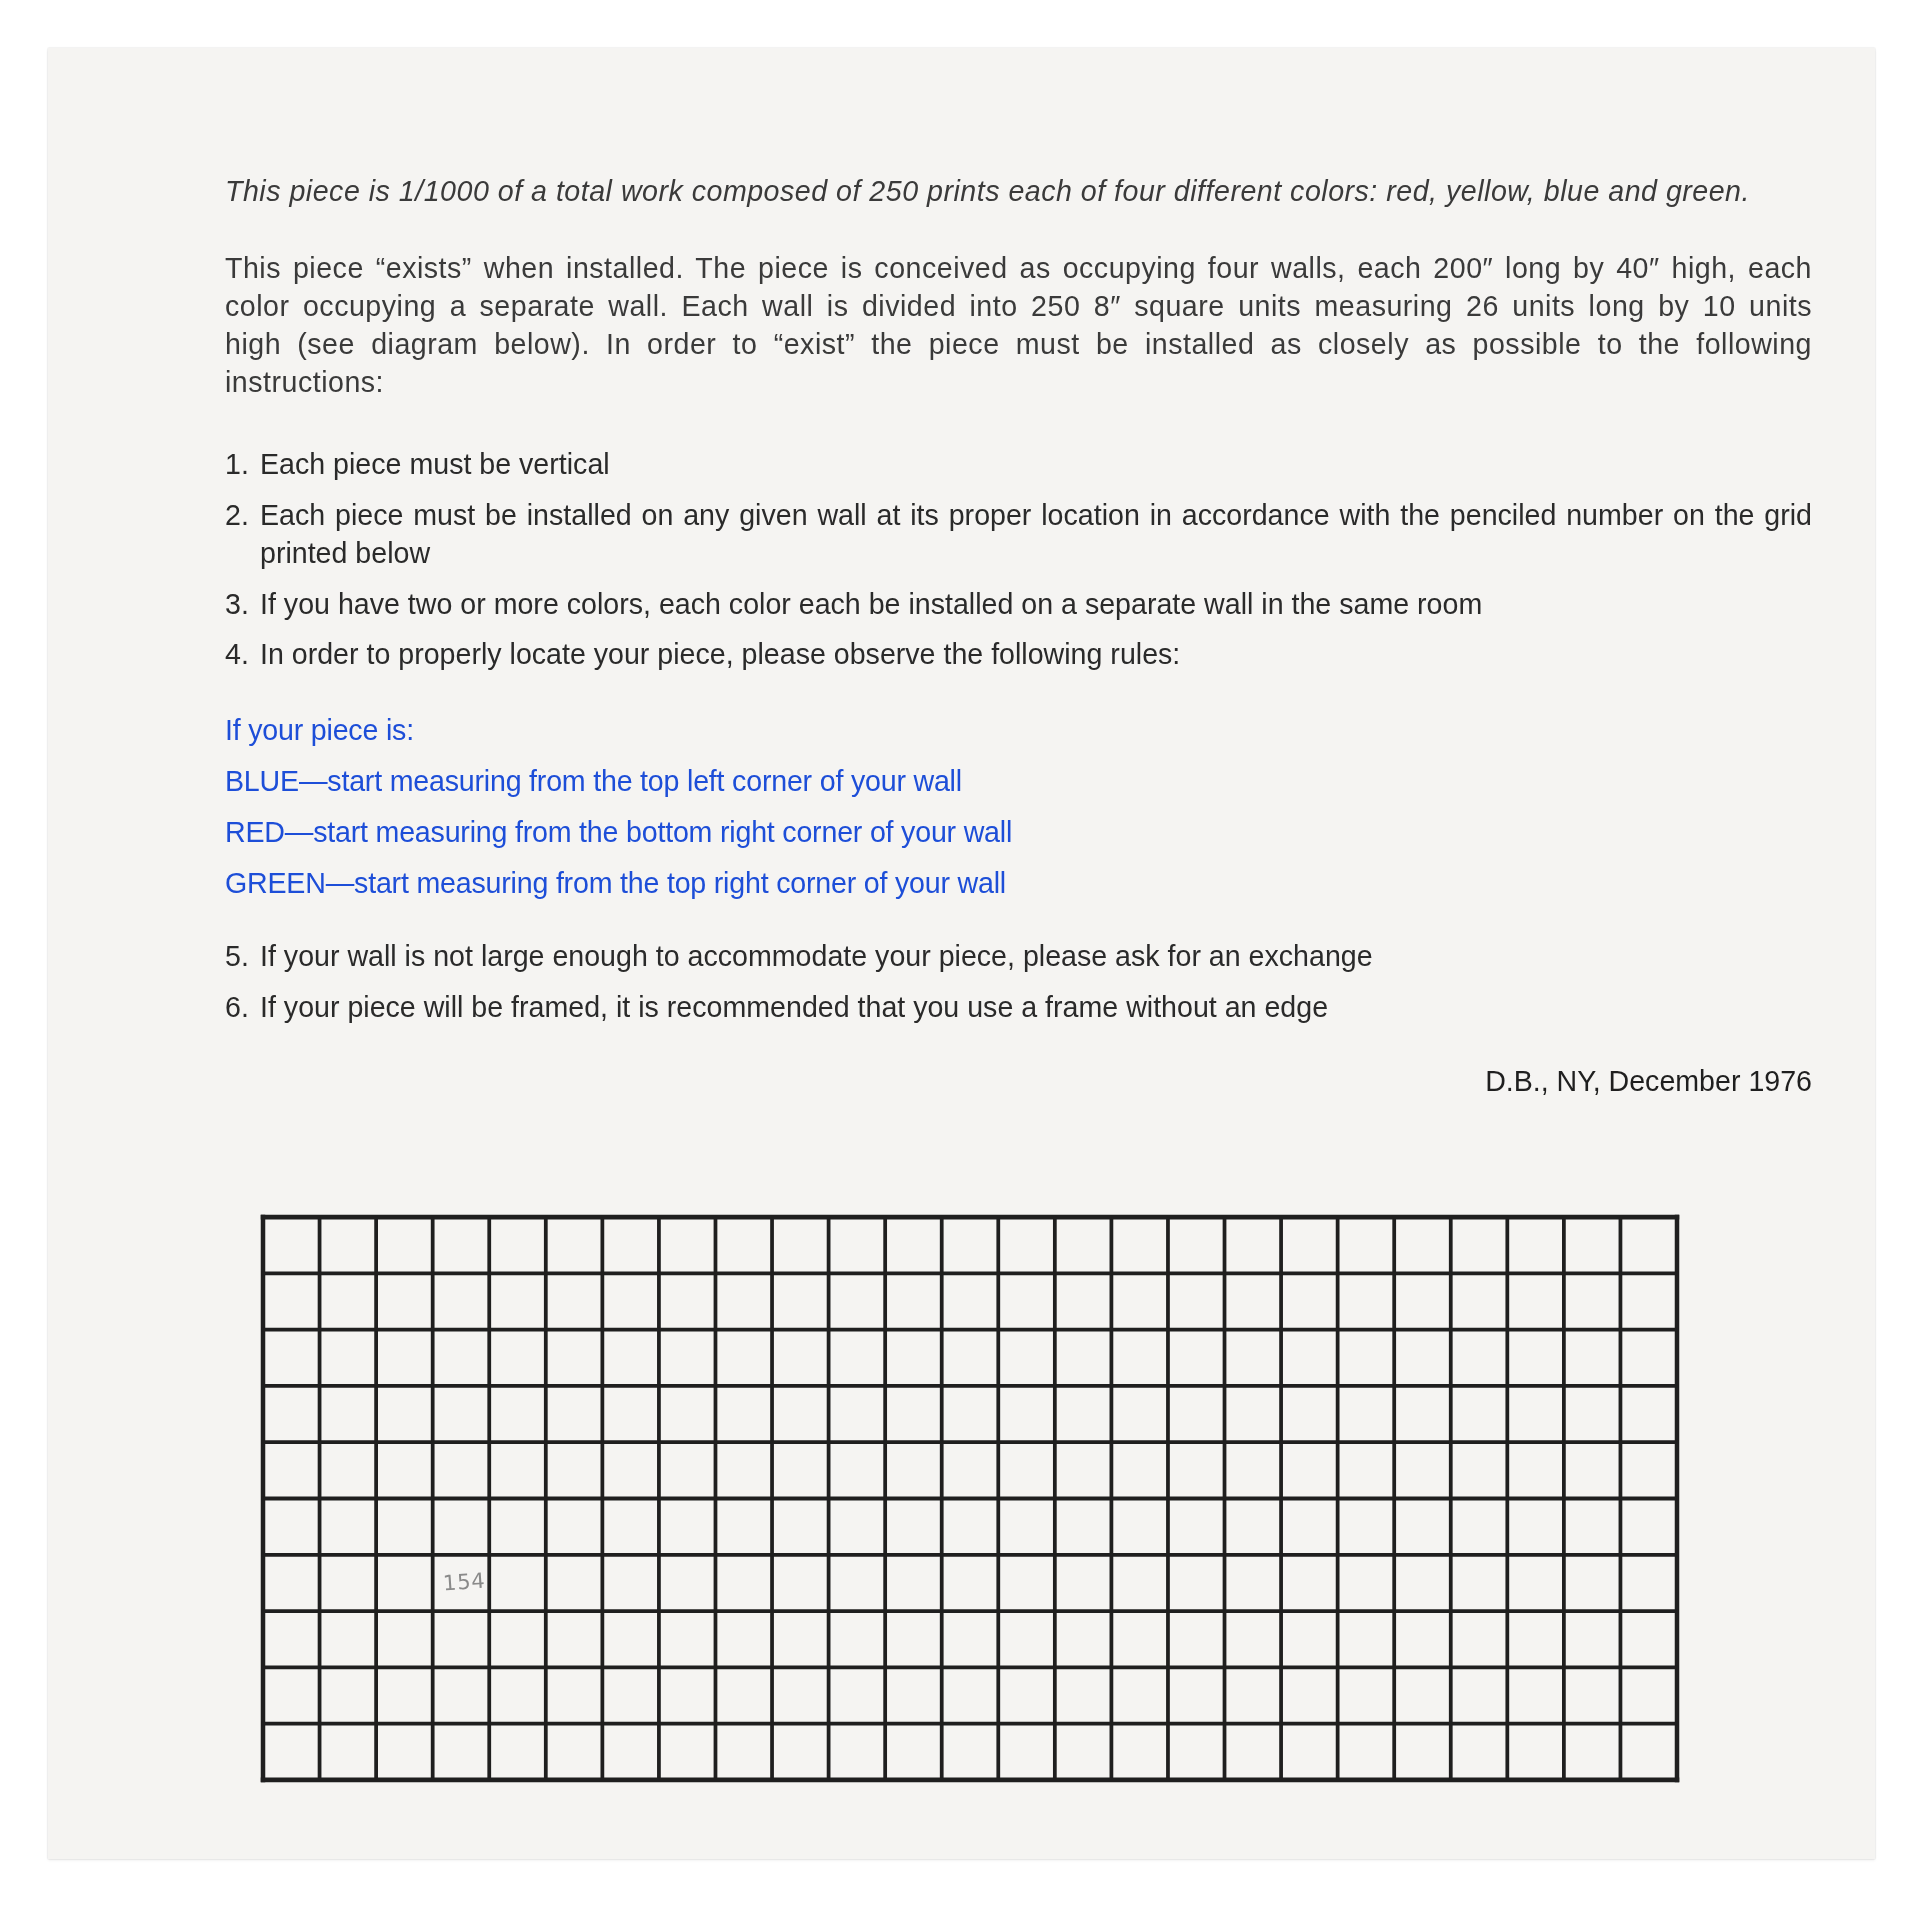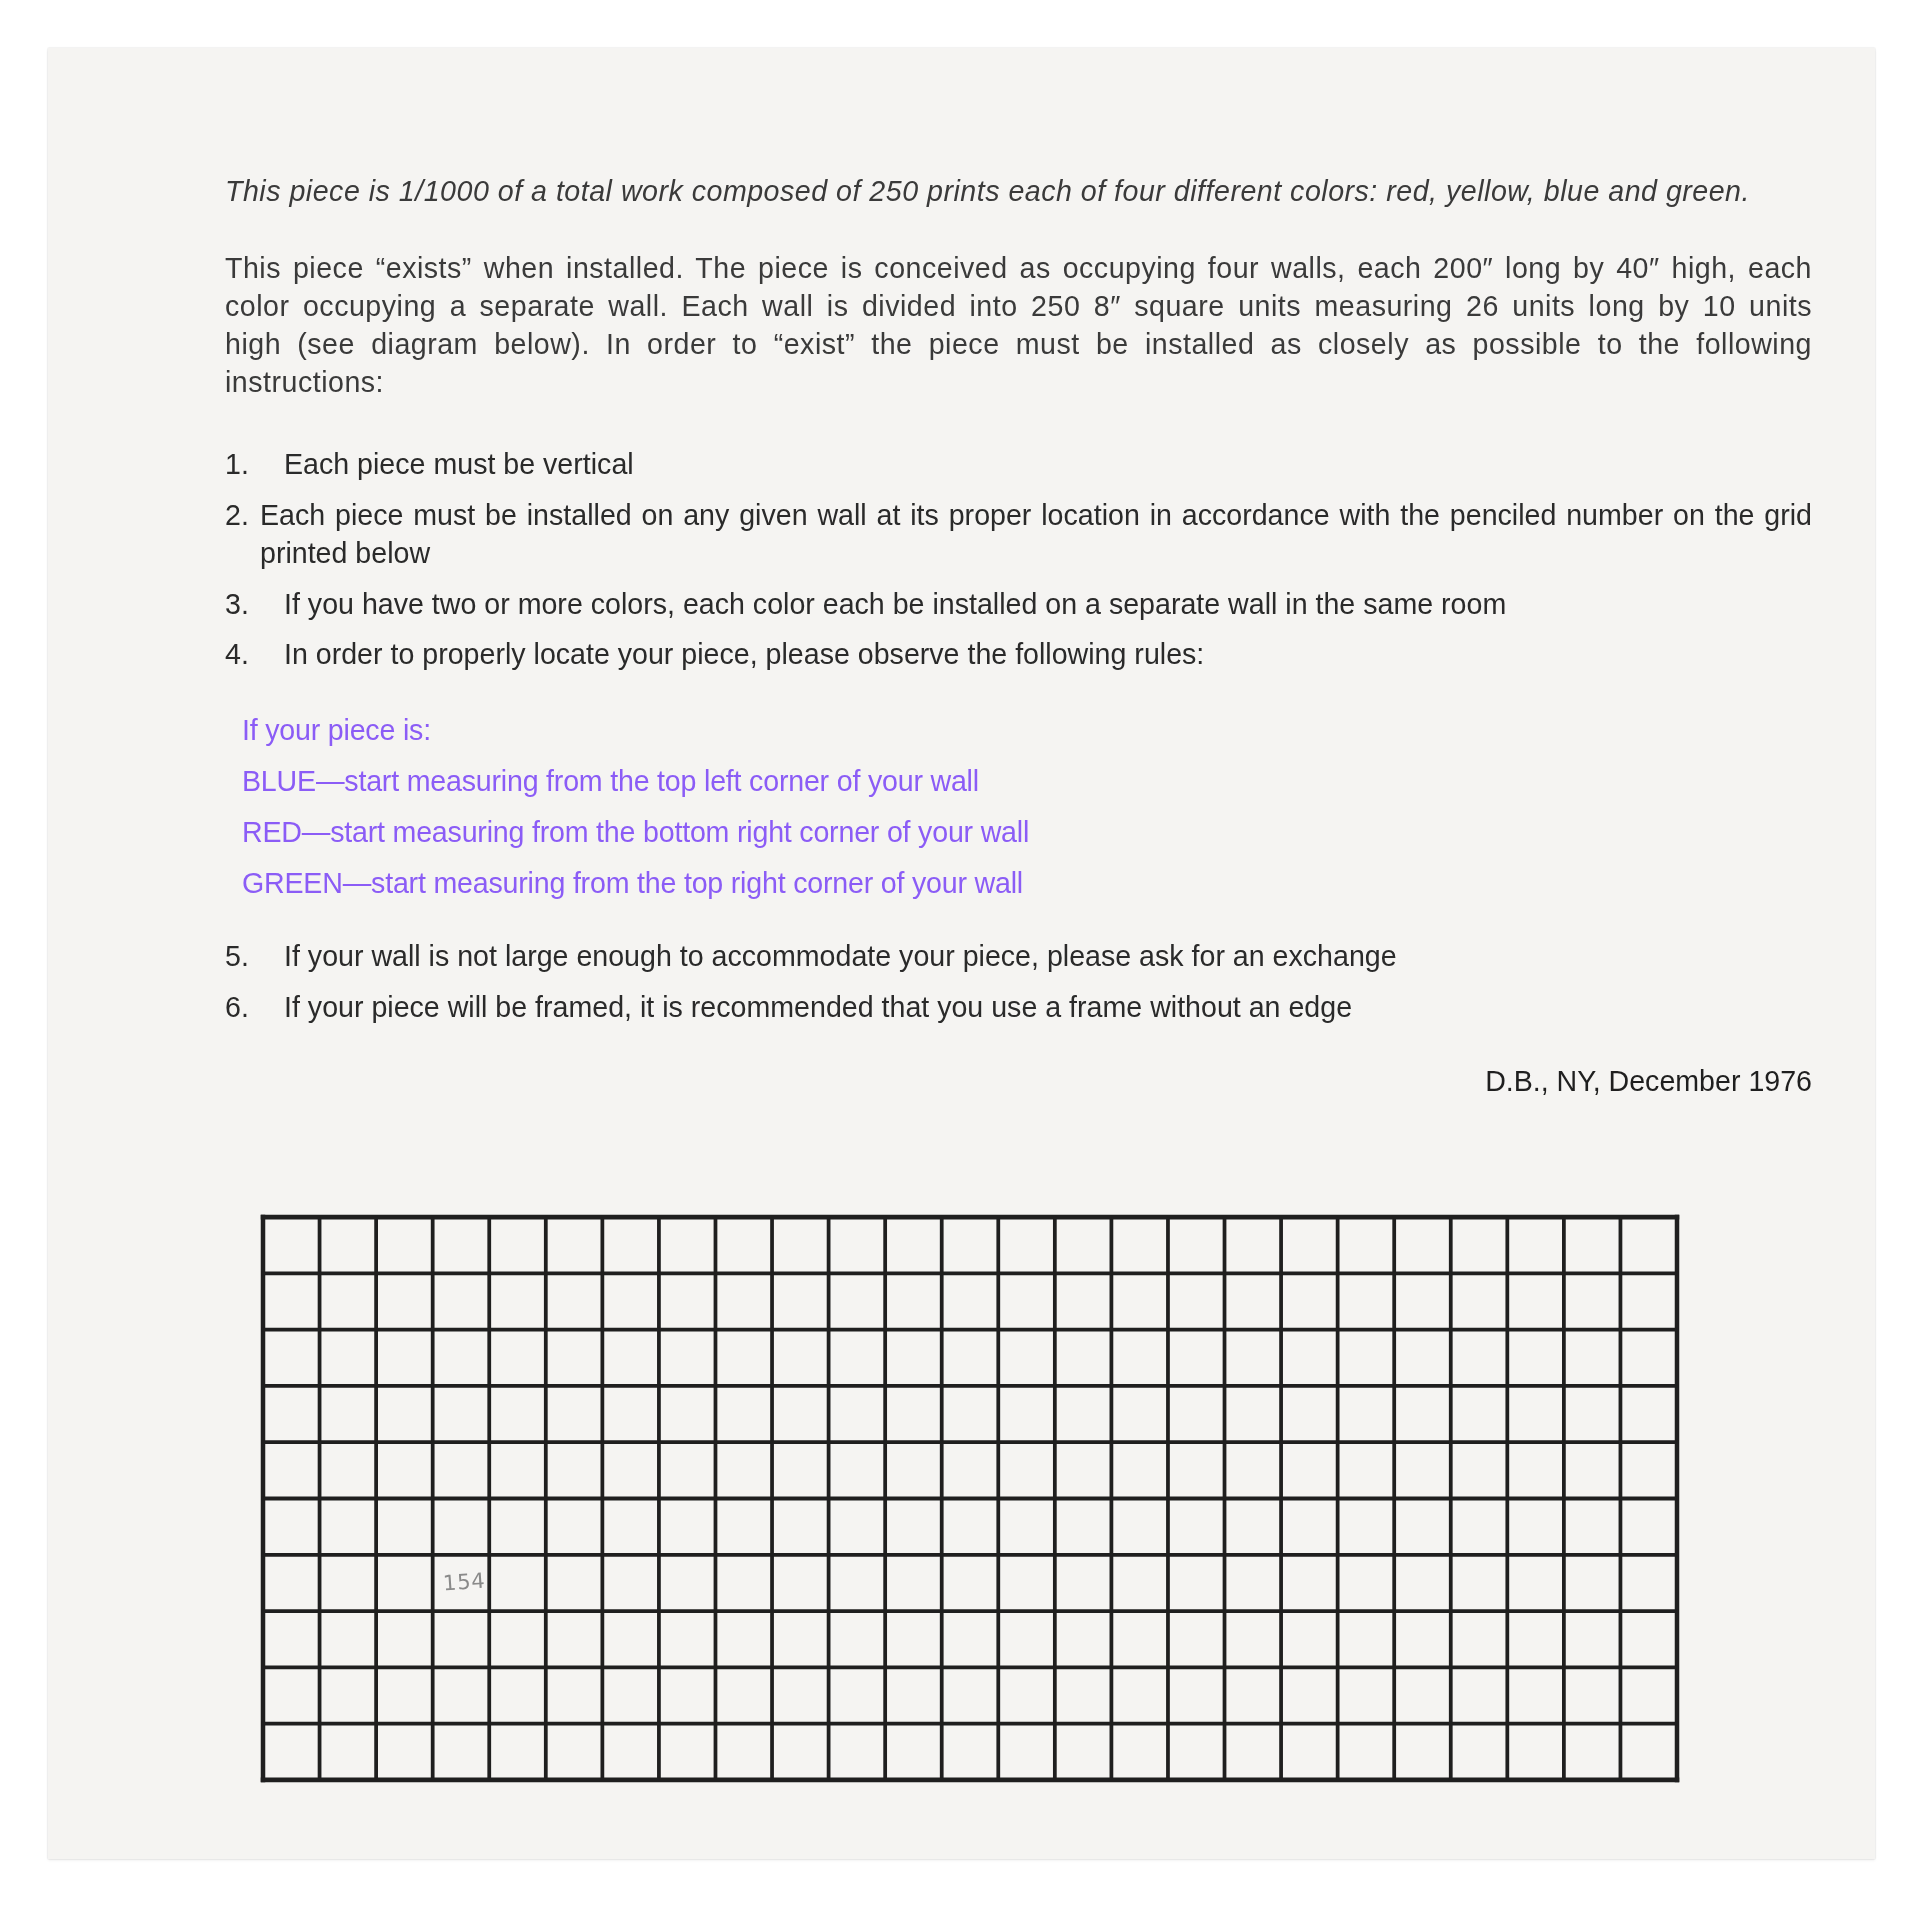--- a/index.html
+++ b/index.html
@@ -56,33 +56,32 @@
   }
   .list li .num {
     width: 35px;
     flex: 0 0 35px;
   }
   .list li .txt {
     flex: 1 1 auto;
     text-align: justify;
     text-align-last: left;
   }
-  .list li.single .txt { text-align: center; margin-left: 24px; }
+  .list li.single .txt { text-align: center; }
   .rules {
     margin-top: 38px;
     margin-bottom: 35px;
   }
   .rules .rule-head,
   .rules .rule {
     font-size: 28.6px;
     line-height: 38px;
     margin-bottom: 12.8px;
-    color: #8b5cf6;
+    color: #1d4ed8;
     letter-spacing: -0.2px;
-    margin-left: 17px;
   }
   .signature {
     text-align: right;
     font-size: 28.6px;
     line-height: 38px;
     color: #1f1f1f;
     margin-top: 36px;
     padding-right: 0px;
   }
   .grid-wrap {

